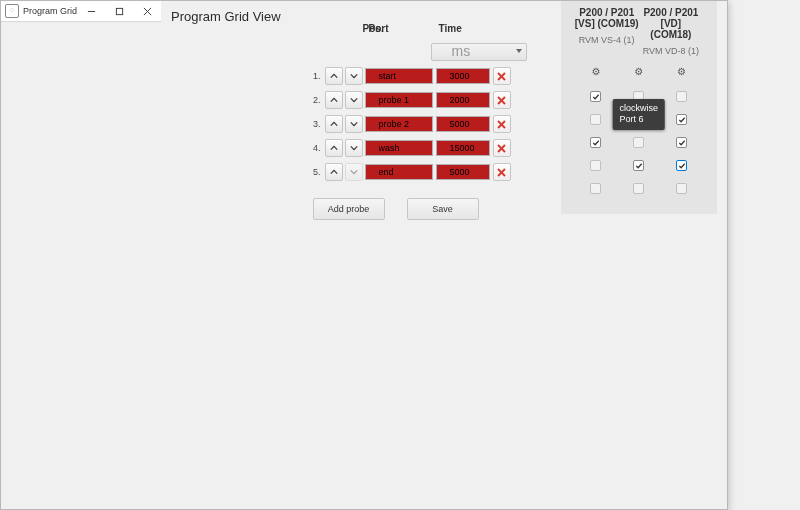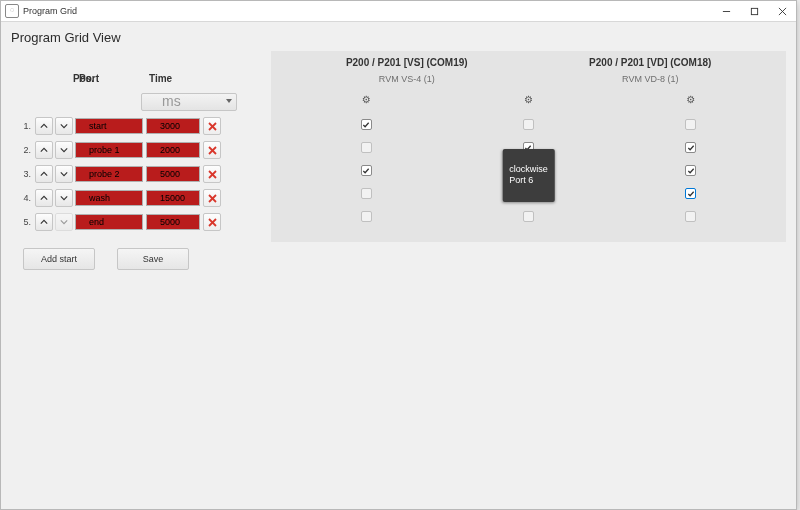--- a/index.html
+++ b/index.html
@@ -9,21 +9,21 @@
     --text:#222;
     --muted:#6f6f6f;
     --btn:#e9e9e9;
     --btn-border:#c6c6c6;
     --input-border:#b0b0b0;
     --red:#d9362a;
     --tooltip:#3d3d3d;
     --accent:#0078d7;
   }
   html,body{margin:0;padding:0;height:100%;font-family:"Segoe UI",Arial,sans-serif;font-size:10px;color:var(--text);background:var(--bg);}
-  .window{width:797px;height:510px;background:var(--bg);border:1px solid #b8b8b8;box-shadow:0 2px 8px rgba(0,0,0,0.25);box-sizing:border-box;display:flex;flex-direction:column;}
+  .window{width:728px;height:510px;background:var(--bg);border:1px solid #b8b8b8;box-shadow:0 2px 8px rgba(0,0,0,0.25);box-sizing:border-box;display:flex;flex-direction:row;}
 
   
   .titlebar{height:20px;background:#ffffff;display:flex;align-items:center;border-bottom:1px solid #d8d8d8;}
   .titlebar .icon{width:12px;height:12px;margin:0 4px;border:1px solid #888;border-radius:2px;font-size:7px;line-height:10px;text-align:center;color:#666;}
   .titlebar .title{font-size:9px;color:#333;}
   .titlebar .spacer{flex:1;}
   .winbtn{width:28px;height:20px;display:flex;align-items:center;justify-content:center;color:#333;}
   .winbtn svg{width:9px;height:9px;}
 
   .heading{font-size:13px;font-weight:400;color:#2c2c2c;padding:8px 10px 6px 10px;}
@@ -71,21 +71,21 @@
 
   .gridrows{margin-top:8px;}
   .gridrow{display:flex;align-items:center;height:23px;}
   .gridrow .col{display:flex;justify-content:center;align-items:center;}
   .cb{width:11px;height:11px;border:1px solid #8a8a8a;background:#fff;border-radius:2px;display:flex;align-items:center;justify-content:center;box-sizing:border-box;}
   .cb.off{background:#f2f2f2;border-color:#c0c0c0;}
   .cb.accent{border-color:var(--accent);}
   .cb svg{width:8px;height:8px;}
 
   
-  .tooltip{position:absolute;background:var(--tooltip);color:#fff;font-size:9px;padding:15px 7px;border-radius:2px;line-height:1.25;white-space:nowrap;left:50%;top:98px;transform:translateX(-50%);box-shadow:0 1px 3px rgba(0,0,0,0.4);}
+  .tooltip{position:absolute;background:var(--tooltip);color:#fff;font-size:9px;padding:4px 7px;border-radius:2px;line-height:1.25;white-space:nowrap;left:50%;top:98px;transform:translateX(-50%);box-shadow:0 1px 3px rgba(0,0,0,0.4);}
 </style>
 </head>
 <body>
 
 <div class="window">
 
   <div class="titlebar">
     <div class="icon">◌</div>
     <div class="title">Program Grid</div>
     <div class="spacer"></div>
@@ -223,21 +223,21 @@
             <input class="input time" value="5000" style="">
             <div class="delbtn">
               <svg viewBox="0 0 9 9">
                 <use href="#xmark"></use>
               </svg>
             </div>
           </div>
         </div>
 
       <div class="actionrow">
-        <div class="actbtn">Add start</div>
+        <div class="actbtn">Add probe</div>
         <div class="actbtn">Save</div>
       </div>
     </div>
 
     <div class="right">
       <div class="colheads" id="colheads">
           <div class="col">
             <h4>P200 / P201 [VS] (COM19)</h4>
             <div class="sub">RVM VS-4 (1)</div>
           </div>

